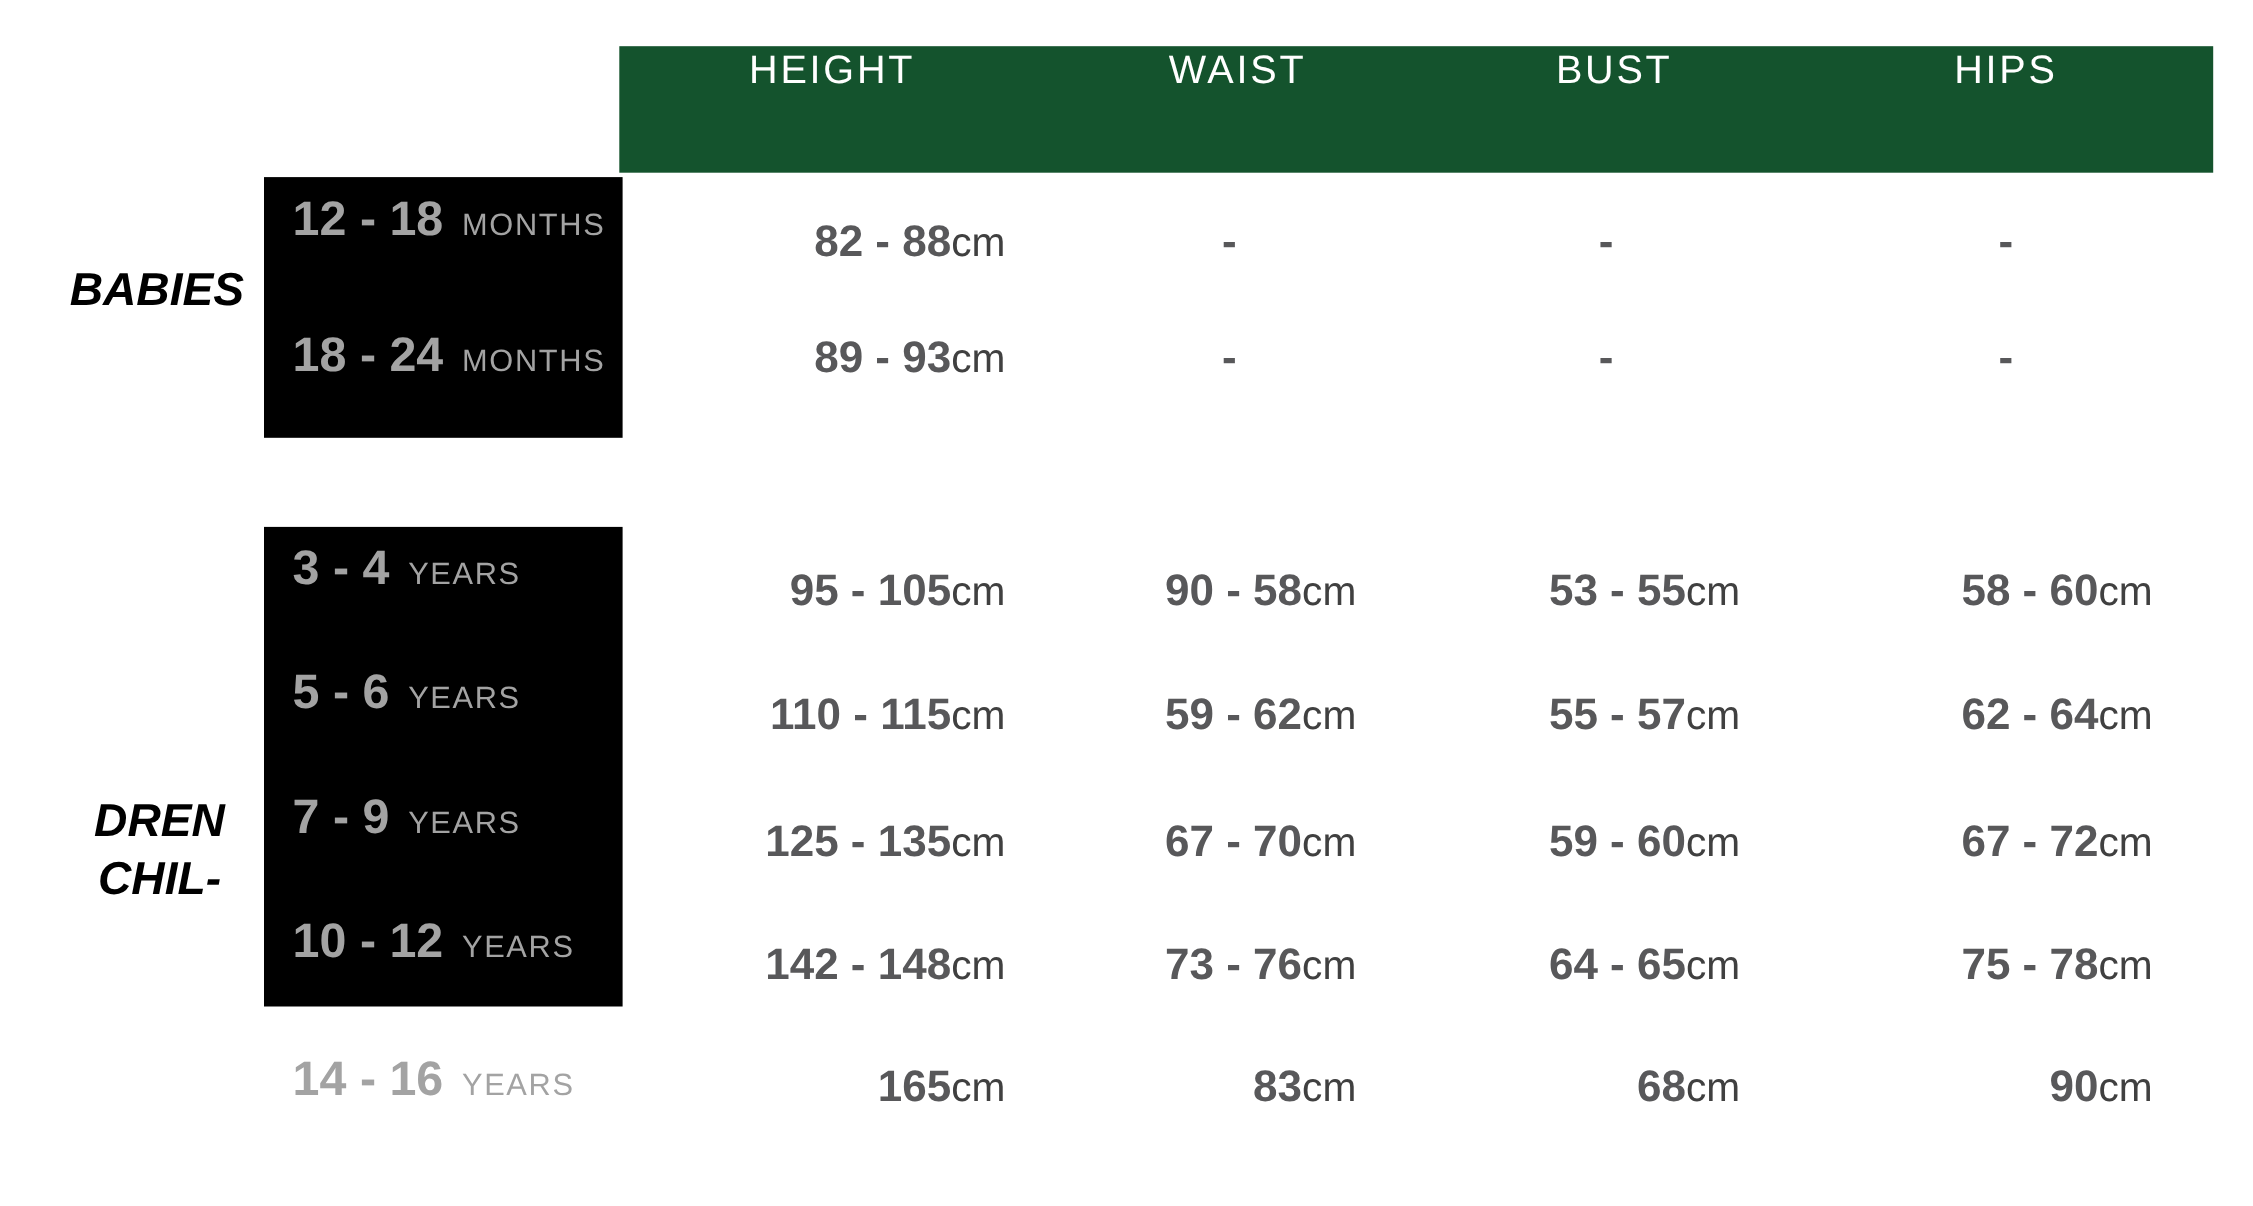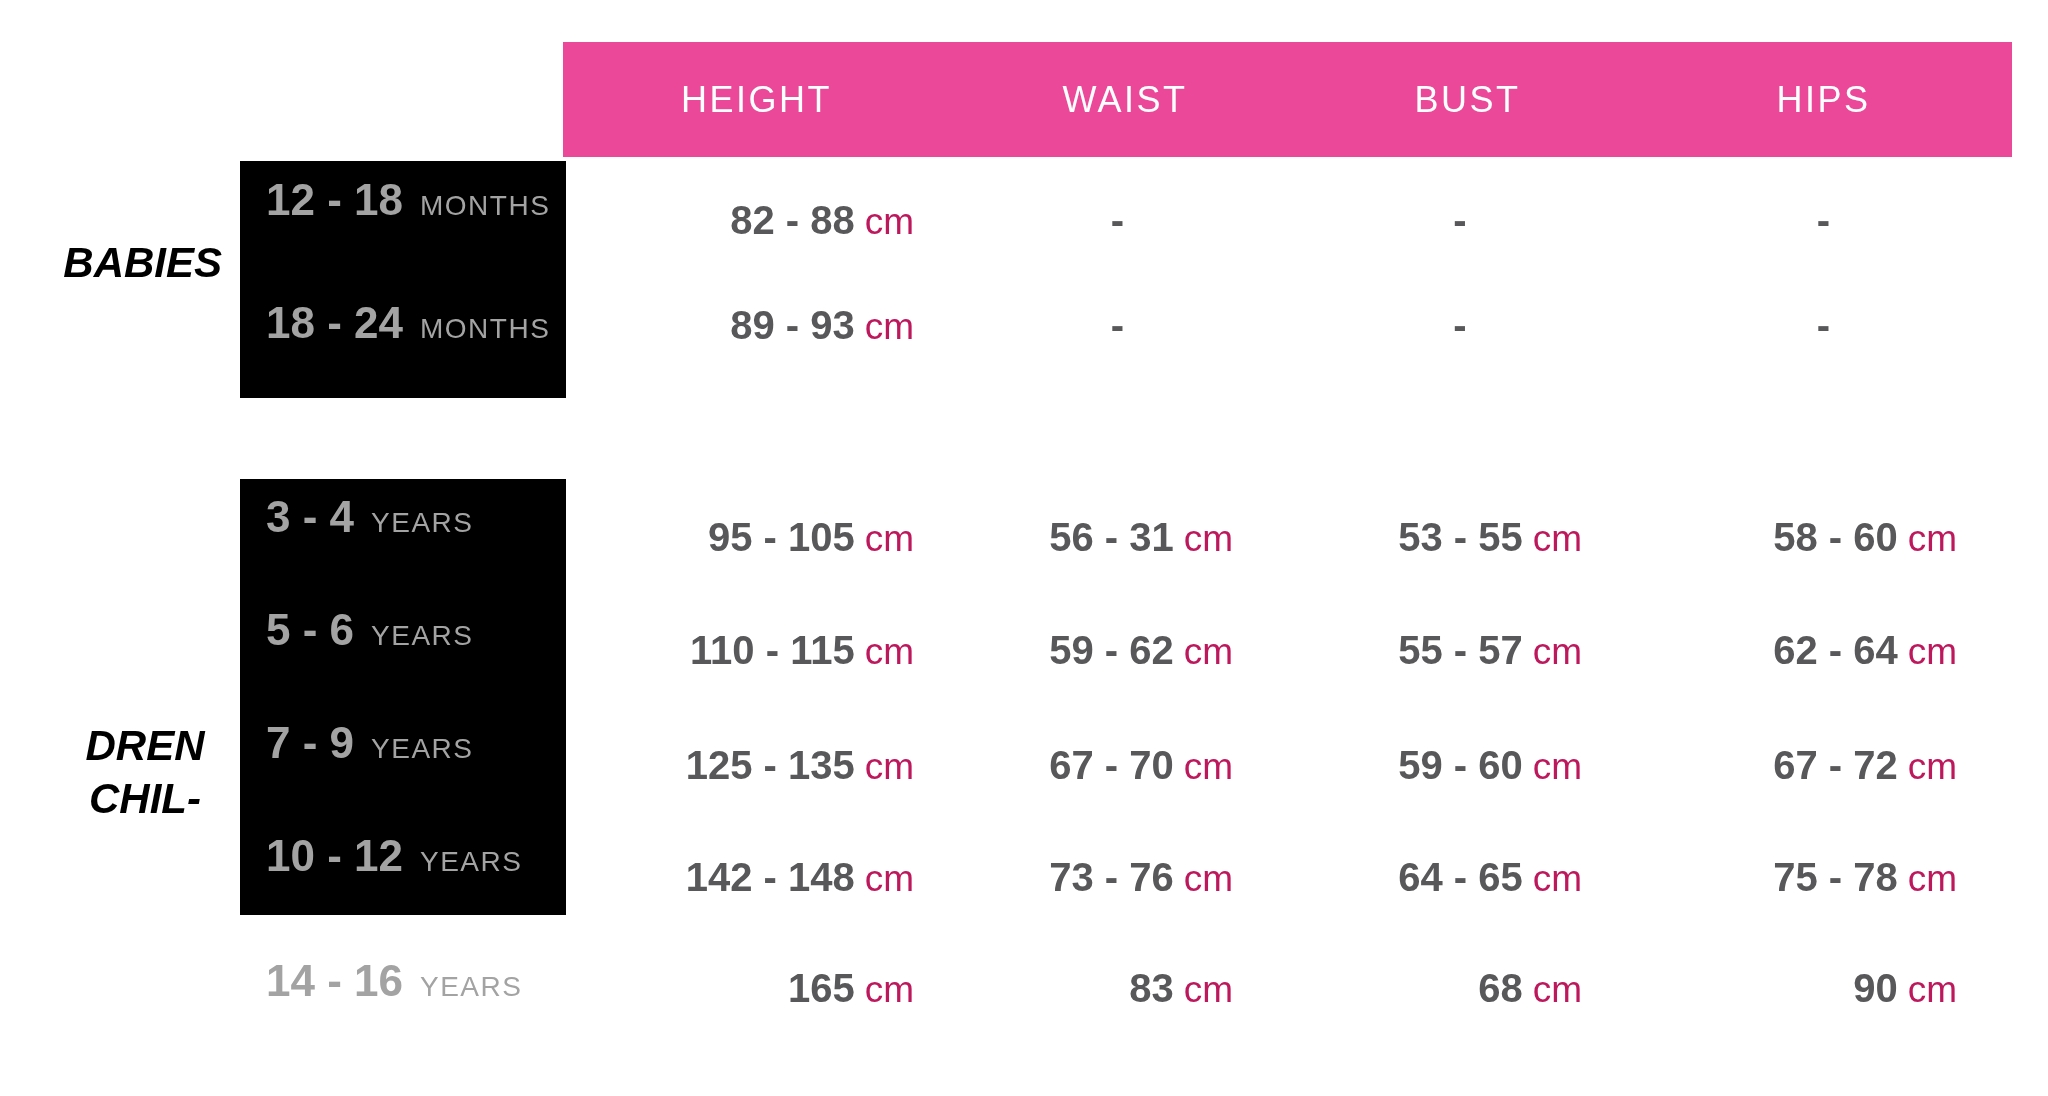--- a/index.html
+++ b/index.html
@@ -5,37 +5,37 @@
   * { margin:0; padding:0; box-sizing:border-box; }
   html,body { background:#ffffff; }
   .page {
     position:relative; width:2048px; height:1096px; background:#ffffff;
     font-family:"Liberation Sans","DejaVu Sans",sans-serif; overflow:hidden;
   }
 
   
   .header-bar {
     position:absolute; left:563px; top:42px; width:1449px; height:115px;
-    background:#ec4899; display:flex; align-items:center;
+    background:#14532d; display:flex; align-items:flex-start;
   }
   .hcell { color:#ffffff; font-size:36px; font-weight:400; letter-spacing:2.5px; text-align:center; }
   .col1 { width:387px; } .col2 { width:335px; } .col3 { width:350px; } .col4 { width:377px; }
 
   
   .data-row {
     position:absolute; left:563px; width:1449px; height:60px;
     display:flex; align-items:center;
   }
   .cell { display:flex; justify-content:flex-end; align-items:baseline; color:#58585a; }
   .cell.col1 { padding-right:36px; }
   .cell.col2 { padding-right:52px; }
   .cell.col3 { padding-right:53px; }
   .cell.col4 { padding-right:55px; }
   .cell .v { font-size:40px; font-weight:700; white-space:pre; }
-  .cell .u { font-size:37px; font-weight:400; margin-left:10px; color:#be185d; }
+  .cell .u { font-size:37px; font-weight:400; color:#404040; }
   .cell.dash { justify-content:center; }
   .cell.dash.col1,.cell.dash.col2,.cell.dash.col3,.cell.dash.col4 { padding-right:0; }
   .cell.dash .v { font-size:40px; font-weight:700; }
 
   
   .group-box { position:absolute; left:240px; width:326px; background:#000000; }
   .babies-box   { top:161px; height:237px; }
   .children-box { top:479px; height:436px; }
   .age-row {
     position:absolute; left:26px; height:56px;
@@ -132,21 +132,21 @@
       <span class="v">-</span>
     </div>
   </div>
 
   <div class="data-row" style="top:507px">
     <div class="cell col1">
       <span class="v">95 - 105</span>
       <span class="u">cm</span>
     </div>
     <div class="cell col2">
-      <span class="v">56 - 31</span>
+      <span class="v">90 - 58</span>
       <span class="u">cm</span>
     </div>
     <div class="cell col3">
       <span class="v">53 - 55</span>
       <span class="u">cm</span>
     </div>
     <div class="cell col4">
       <span class="v">58 - 60</span>
       <span class="u">cm</span>
     </div>

